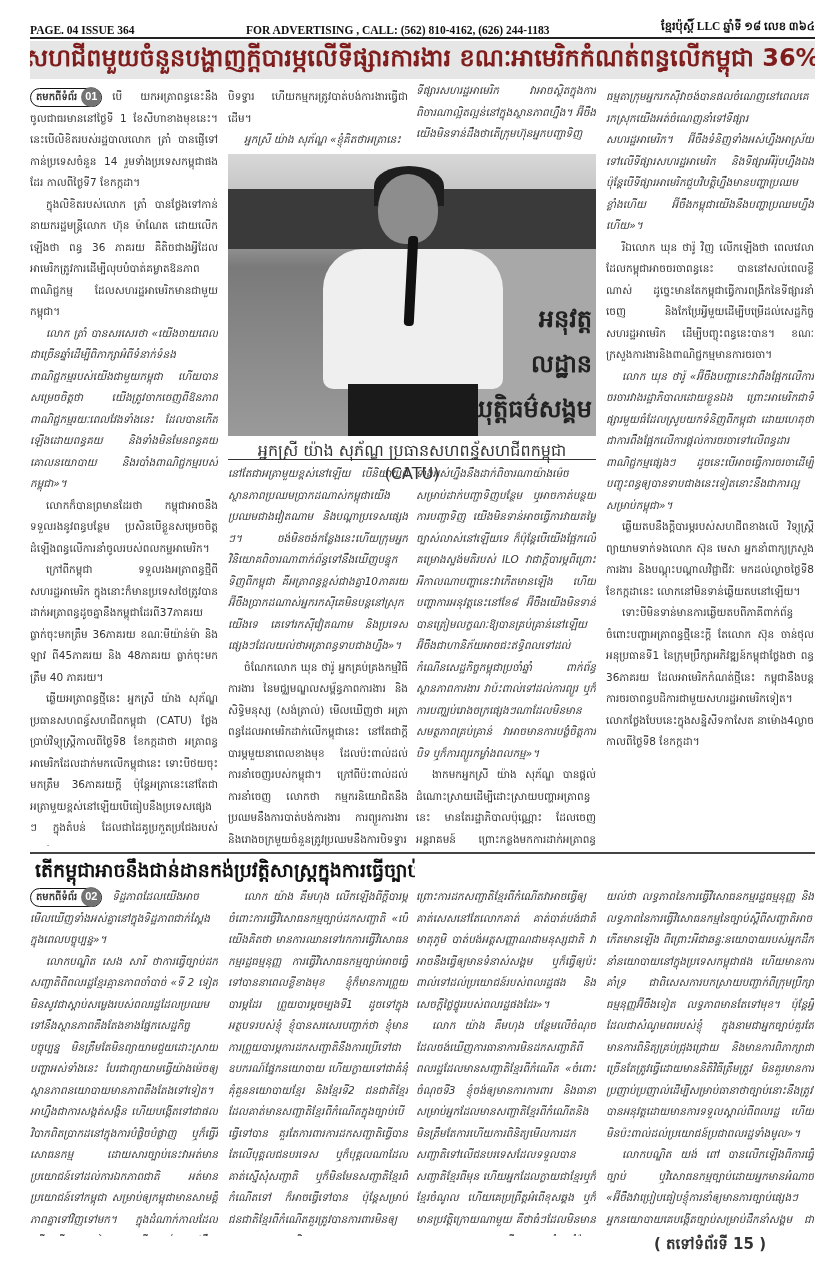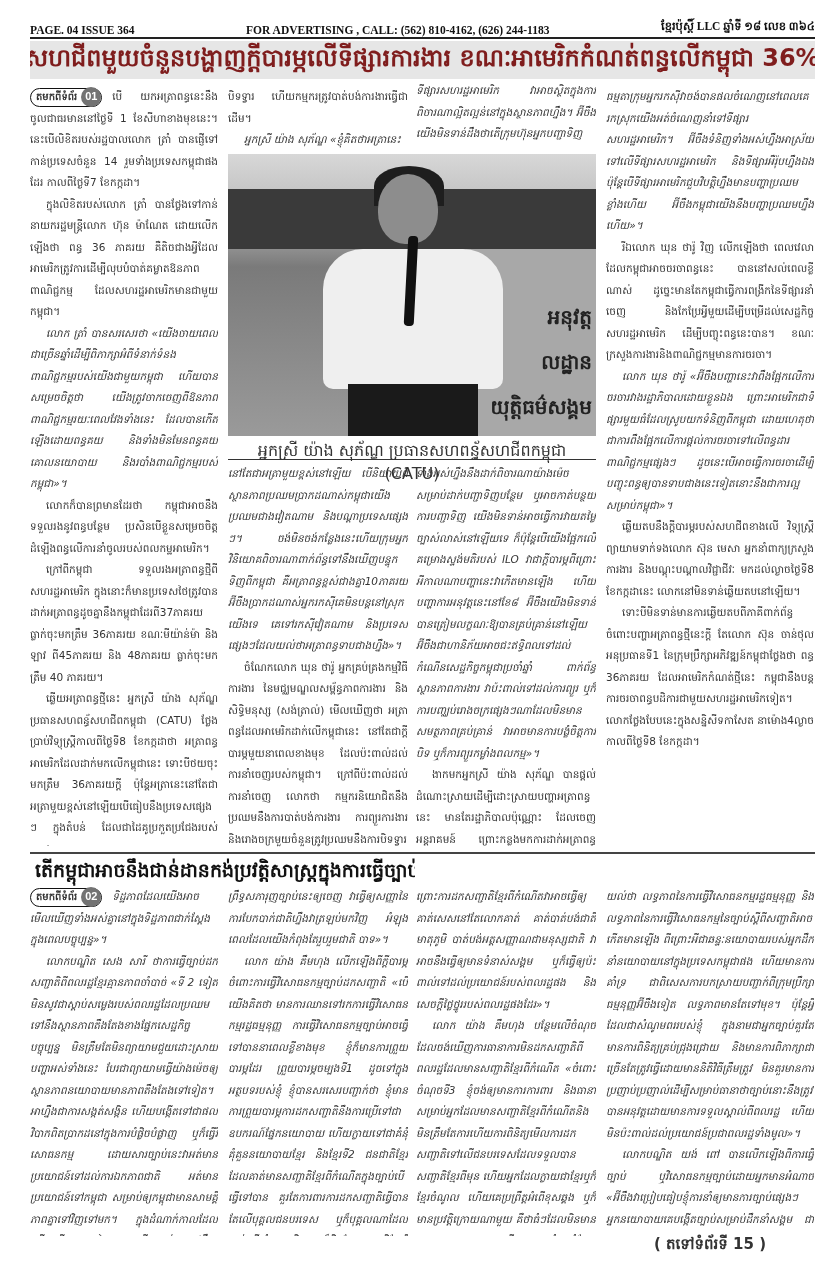--- a/index.html
+++ b/index.html
@@ -10,21 +10,21 @@
   .rule{position:absolute;left:30px;width:785px;height:2px;background:#222;}
   .headline{position:absolute;left:30px;top:41px;width:785px;height:38px;background:#e6e6e6;display:flex;align-items:center;justify-content:center;font-size:24px;font-weight:bold;color:#7f1d1d;white-space:nowrap;overflow:hidden;}
   .col{position:absolute;font-size:10.5px;line-height:21.5px;color:#333;text-align:justify;overflow:hidden;}
   .col p{margin:0;text-indent:16px;}
   .col p.it{font-style:italic;}
   .kicker{display:inline-flex;align-items:center;border:1.5px solid #111;border-radius:11px;padding:0 0 0 5px;height:17px;font-size:10px;font-weight:bold;margin-right:10px;vertical-align:middle;}
   .kicker .num{display:inline-flex;align-items:center;justify-content:center;background:#737373;color:#fff;border-radius:50%;width:20px;height:20px;margin-left:4px;font-family:"Liberation Sans",sans-serif;font-size:11px;}
   .photo{position:absolute;left:228px;top:154px;width:368px;height:282px;background:linear-gradient(180deg,#d8d8d8 0%,#bcbcbc 20%,#7a7a7a 40%,#9a9a9a 100%);overflow:hidden;}
   .photo .banner{position:absolute;left:0;top:35px;width:100%;height:60px;background:#3a3a3a;}
   .photo .bgright{position:absolute;right:0;top:95px;width:130px;height:190px;background:#a8a8a8;}
-  .photo .banner-text{position:absolute;right:4px;font-weight:bold;color:#222;font-size:20px;white-space:nowrap;}
+  .photo .banner-text{position:absolute;right:4px;font-weight:bold;color:#222;font-size:24px;white-space:nowrap;}
   .photo .person-head{position:absolute;left:150px;top:20px;width:60px;height:70px;border-radius:50% 50% 45% 45%;background:#8d8d8d;}
   .photo .hair{position:absolute;left:146px;top:12px;width:70px;height:40px;border-radius:50% 50% 0 0;background:#1e1e1e;}
   .photo .shirt{position:absolute;left:95px;top:95px;width:180px;height:140px;border-radius:40px 40px 10px 10px;background:#efefef;}
   .photo .pants{position:absolute;left:120px;top:230px;width:130px;height:60px;background:#1a1a1a;}
   .photo .mic{position:absolute;left:178px;top:82px;width:10px;height:90px;background:#111;border-radius:4px;transform:rotate(3deg);}
   .caption{position:absolute;left:228px;top:440px;width:368px;text-align:center;font-size:16px;color:#333;}
   .caption-rule{position:absolute;left:228px;top:459px;width:368px;height:1px;background:#333;}
   .sub-rule{position:absolute;left:30px;top:852px;width:785px;height:2px;background:#444;}
   .subhead{position:absolute;left:35px;top:858px;width:380px;font-size:19px;font-weight:bold;color:#111;white-space:nowrap;overflow:hidden;}
   .jump{text-align:center;font-weight:bold;text-indent:0 !important;}
@@ -107,21 +107,20 @@
   <p style="text-indent:0">
     <span class="kicker">
       <span>តមកពីទំព័រ</span>
       <span class="num">02</span>
     </span><span style="font-style:italic">ទិដ្ឋភាព​ដែល​យើង​អាច​មើល​ឃើញ​ទាំង​អស់​គ្នា​នៅ​ក្នុង​ទិដ្ឋភាព​ជាក់​ស្តែង​ក្នុង​ពេល​បច្ចុប្បន្ន»។</span>
   </p>
   <p class="it">លោក​បណ្ឌិត សេង សារី ថា​ការ​ធ្វើ​ច្បាប់​ដក​សញ្ជាតិ​ពី​ពលរដ្ឋ​ខ្មែរ​គ្មាន​ភាព​ចាំបាច់ «ទី 2 ទៀត​មិន​សូវ​ជា​ស្តាប់​សម្លេង​របស់​ពលរដ្ឋ​ដែល​ប្រឈម​ទៅ​នឹង​ស្ថានភាព​តឹងតែង​ខាង​ផ្នែក​សេដ្ឋកិច្ច​បច្ចុប្បន្ន មិន​ត្រឹម​តែ​មិន​ព្យាយាម​ជួយ​ដោះស្រាយ​បញ្ហា​អស់​ទាំង​នេះ បែរ​ជា​ព្យាយាម​ធ្វើ​យ៉ាង​ម៉េច​ឲ្យ​ស្ថានភាព​នយោបាយ​មាន​ភាព​តឹងតែង​ទៅ​ទៀត។ អា​ហ្នឹង​ជា​ការ​សង្កត់​សង្កិន ហើយ​បង្កើត​ទៅ​ជា​ផលវិបាក​ពិតប្រាកដ​នៅ​ក្នុង​ការ​បំផ្លិច​បំផ្លាញ ឬ​ក៏​ធ្វើ​វិសោធនកម្ម ដោយ​សារ​ច្បាប់​នេះ​វា​អត់​មាន​ប្រយោជន៍​ទៅ​ដល់​ការ​ឯកភាព​ជាតិ អត់​មាន​ប្រយោជន៍​ទៅ​កម្ពុជា សម្រាប់​ឲ្យ​កម្ពុជា​មាន​សាមគ្គីភាព​គ្នា​ទៅ​វិញ​ទៅ​មក។ ក្នុង​ដំណាក់​កាល​ដែល​យើង​ឃើញ​សញ្ញា​នៃ​ការ​សាមគ្គី​គ្នា​ទាក់ទង​ទៅ​នឹង​ជម្លោះ​ជាមួយ​ថៃ ប៉ុន្តែ​ឥឡូវ​នេះ​នា​ពេល​ដែល​ឃើញ​រដ្ឋាភិបាល​បាន​រុញ ជាពិសេស​ប្រធាន</p>
 </div>
 
 <div class="col" style="left:228px;top:886px;width:180px;height:350px;">
-  <p class="it" style="text-indent:0">ព្រឹទ្ធសភា​រុញ​ច្បាប់​នេះ​ឲ្យ​ចេញ វា​ធ្វើ​ឲ្យ​សញ្ញា​នៃ​ការ​បែក​បាក់​ជាតិ​ហ្នឹង​វា​ត្រឡប់​មក​វិញ អំឡុង​ពេល​ដែល​យើង​កំពុង​តែ​រួបរួម​ជាតិ បាទ»។</p>
   <p class="it">លោក យ៉ាង គឹមហុង លើក​ឡើង​ពី​ក្តី​បារម្ភ​ចំពោះ​ការ​ធ្វើ​វិសោធនកម្ម​ច្បាប់​ដក​សញ្ជាតិ «បើ​យើង​គិត​ថា មាន​ការ​ឈាន​ទៅ​រក​ការ​ធ្វើ​វិសោធនកម្ម​រដ្ឋធម្មនុញ្ញ ការ​ធ្វើ​វិសោធនកម្ម​ច្បាប់​អាច​ធ្វើ​ទៅ​បាន​នា​ពេល​ខ្លី​ខាង​មុខ ខ្ញុំ​ក៏​មាន​ការ​ព្រួយ​បារម្ភ​ដែរ ព្រួយ​បារម្ភ​ចម្បង​ទី​1 ដូច​ទៅ​ក្នុង​អត្ថបទ​របស់​ខ្ញុំ ខ្ញុំ​បាន​សរសេរ​បញ្ជាក់​ថា ខ្ញុំ​មាន​ការ​ព្រួយ​បារម្ភ​ការ​ដក​សញ្ជាតិ​នឹង​ការ​ប្រើ​ទៅ​ជា​ឧបករណ៍​ផ្នែក​នយោបាយ ហើយ​ក្លាយ​ទៅ​ជា​គំនុំ​គុំ​គួន​នយោបាយ​ខ្មែរ និង​ខ្មែរ​ទី​2 ជនជាតិ​ខ្មែរ​ដែល​គាត់​មាន​សញ្ជាតិ​ខ្មែរ​ពី​កំណើត​ក្នុង​ច្បាប់​បើ​ធ្វើ​ទៅ​បាន គួរ​តែ​ការ​ពារ​ការ​ដក​សញ្ជាតិ​ធ្វើ​បាន​តែ​លើ​បុគ្គល​ជន​បរទេស ឬ​ក៏​បុគ្គល​ណា​ដែល​គាត់​ស្នើ​សុំ​សញ្ជាតិ ឬ​ក៏​មិន​មែន​សញ្ជាតិ​ខ្មែរ​ពី​កំណើត​ទៅ ក៏​អាច​ធ្វើ​ទៅ​បាន ប៉ុន្តែ​សម្រាប់​ជនជាតិ​ខ្មែរ​ពី​កំណើត​គួរ​ត្រូវ​បាន​ការ​ពារ​មិន​ឲ្យ​មាន​ការ​ដក​សញ្ជាតិ​ទេ</p>
 </div>
 
 <div class="col" style="left:416px;top:886px;width:180px;height:350px;">
   <p class="it" style="text-indent:0">ព្រោះ​ការ​ដក​សញ្ជាតិ​ខ្មែរ​ពី​កំណើត​វា​អាច​ធ្វើ​ឲ្យ​គាត់​សេស​នៅ​តែ​លោក​គាត់ គាត់​បាត់​បង់​ជាតិ​មាតុភូមិ បាត់​បង់​អត្តសញ្ញាណ​ជា​មនុស្ស​ជាតិ វា​អាច​នឹង​ធ្វើ​ឲ្យ​មាន​ទំនាស់​សង្គម ឬ​ក៏​ធ្វើ​ឲ្យ​ប៉ះពាល់​ទៅ​ដល់​ប្រយោជន៍​របស់​ពលរដ្ឋ​ផង និង​សេចក្តី​ថ្លៃថ្នូរ​របស់​ពលរដ្ឋ​ផង​ដែរ»។</p>
   <p class="it">លោក យ៉ាង គឹមហុង បន្ថែម​លើ​ចំណុច​ដែល​ចង់​ឃើញ​ការ​ធានា​ការ​មិន​ដក​សញ្ជាតិ​ពី​ពលរដ្ឋ​ដែល​មាន​សញ្ជាតិ​ខ្មែរ​ពី​កំណើត «ចំពោះ​ចំណុច​ទី​3 ខ្ញុំ​ចង់​ឲ្យ​មាន​ការ​ការពារ និង​ធានា​សម្រាប់​អ្នក​ដែល​មាន​សញ្ជាតិ​ខ្មែរ​ពី​កំណើត​និង​មិន​ត្រឹម​តែ​ការ​ហើយ​ការ​ពិនិត្យ​មើល​ការ​ដក​សញ្ជាតិ​ទៅ​លើ​ជន​បរទេស​ដែល​ទទួល​បាន​សញ្ជាតិ​ខ្មែរ​ពី​មុន ហើយ​អ្នក​ដែល​ក្លាយ​ជា​ខ្មែរ​ឬ​ក៏​ខ្មែរ​ចំណូល ហើយ​គេ​ប្រព្រឹត្ត​អំពើ​ខុស​ឆ្គង ឬ​ក៏​មាន​ប្រវត្តិ​ក្រោយ​ណាមួយ គឺ​ថា​ធំៗ​ដែល​មិន​មាន​ការ​ទទួល​ខុស​ត្រូវ ហើយ​បង្ក​ការ​គំរាម​កំហែង​ដល់​សន្តិសុខ​ជាតិ ក៏​ដូច​ជា​គ្រួសារ​ការ​បំពាន​ទៅ​លើ​ច្បាប់ ហើយ​សិទ្ធិ​ប្រជាពលរដ្ឋ ហើយ​ទៅ​ធ្វើ​ឲ្យ​ខូច​ប្រយោជន៍​ជាតិ​ផង​ដែរ ដូច​ជា​ច្បាប់​ណាមួយ​ដែល​ជាប់​ពាក់ព័ន្ធ​ការ​កើត​ក្នុង​ប្រទេស​ត្រូវ​ត្រូវ​បាន​អនុវត្ត​បាន​ត្រឹមត្រូវ​ដោយ​មិន​ខ្វះ​ខាត បែរ​ជា​ហើយ ខ្ញុំ</p>
 </div>
 
 <div class="col" style="left:606px;top:886px;width:208px;height:340px;">
   <p class="it" style="text-indent:0">យល់​ថា លទ្ធភាព​នៃ​ការ​ធ្វើ​វិសោធនកម្ម​រដ្ឋធម្មនុញ្ញ និង​លទ្ធភាព​នៃ​ការ​ធ្វើ​វិសោធនកម្ម​នៃ​ច្បាប់​ស្តី​ពី​សញ្ជាតិ​អាច​កើត​មាន​ឡើង ពី​ព្រោះ​អី​ជា​ឆន្ទៈ​នយោបាយ​របស់​អ្នក​ដឹក​នាំ​នយោបាយ​នៅ​ក្នុង​ប្រទេស​កម្ពុជា​ផង ហើយ​មាន​ការ​គាំទ្រ ជាពិសេស​ការ​បក​ស្រាយ​បញ្ជាក់​ពី​ក្រុមប្រឹក្សា​ធម្មនុញ្ញ​អ៊ីចឹង​ទៀត លទ្ធភាព​មាន​តែ​ទៅ​មុខ។ ប៉ុន្តែ​អ្វី​ដែល​ជា​សំណូមពរ​របស់​ខ្ញុំ ក្នុង​នាម​ជា​អ្នក​ច្បាប់​គួរ​តែ​មាន​ការ​ពិនិត្យ​គ្រប់​ជ្រុង​ជ្រោយ និង​មាន​ការ​ពិភាក្សា​ជា​ច្រើន​តែ​ត្រូវ​ធ្វើ​ដោយ​មាន​និតិវិធី​ត្រឹមត្រូវ មិន​គួរ​មាន​ការ​ប្រញាប់​ប្រញាល់​ដើម្បី​សម្រាប់​ធានា​ថា​ច្បាប់​នោះ​នឹង​ត្រូវ​បាន​អនុវត្ត​ដោយ​មាន​ការ​ទទួល​ស្គាល់​ពី​ពលរដ្ឋ ហើយ​មិន​ប៉ះពាល់​ដល់​ប្រយោជន៍​ប្រជាពលរដ្ឋ​ទាំង​មូល»។</p>

